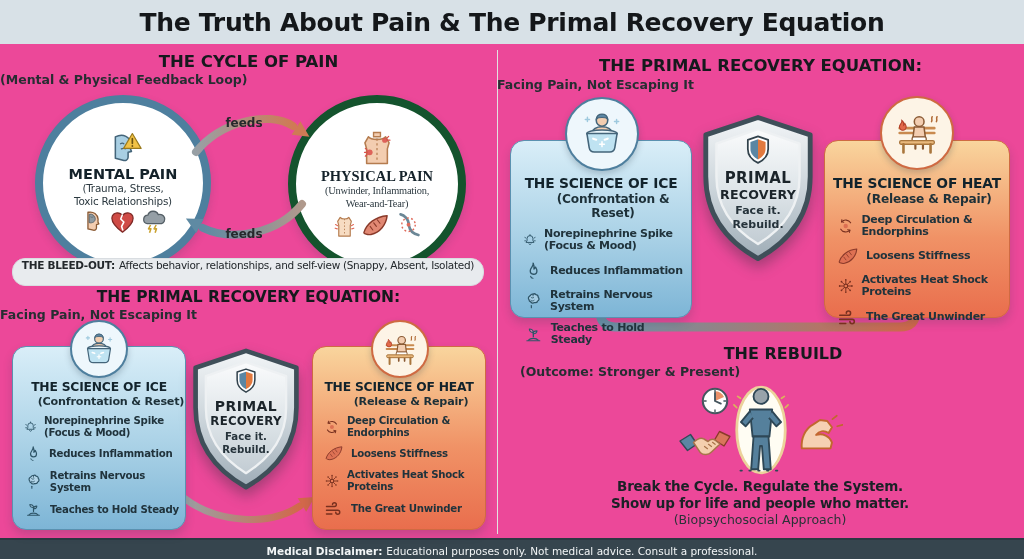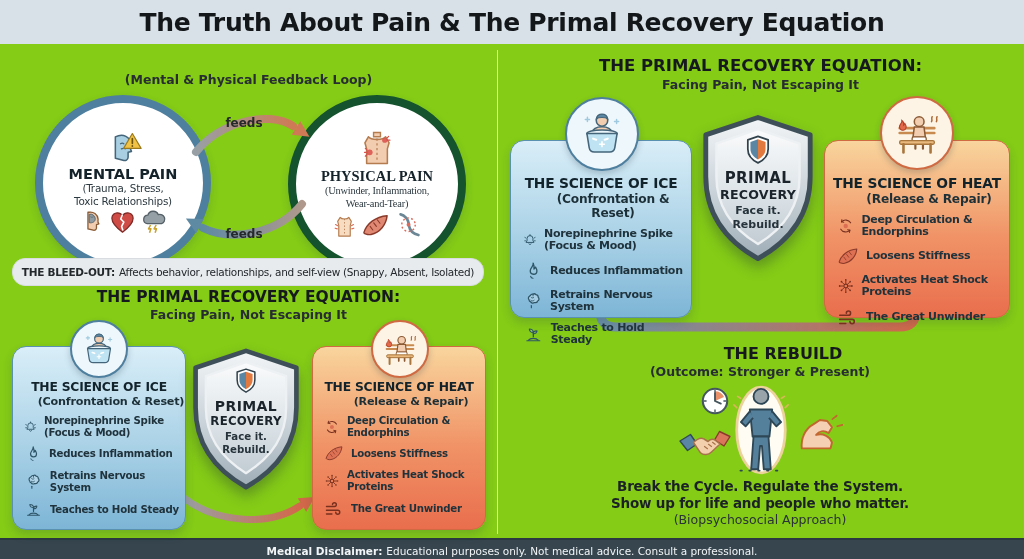--- a/index.html
+++ b/index.html
@@ -1,35 +1,35 @@
 <!DOCTYPE html>
 <html><head>
 <meta charset="utf-8">
 <style>
   html,body{margin:0;padding:0;background:#888;}
-  .stage{position:relative;width:1024px;height:559px;background:#84cc16;overflow:hidden;
+  .stage{position:relative;width:1024px;height:559px;background:#ec4899;overflow:hidden;
          font-family:"DejaVu Sans","Liberation Sans",sans-serif;color:#1c262c;}
   .abs{position:absolute;}
   
   .hdr{top:0;left:0;width:1024px;height:44px;background:#d8e1e7;display:flex;align-items:center;justify-content:center;}
   .hdr h1{margin:0;font-size:25px;font-weight:800;letter-spacing:-.3px;color:#14171a;}
   .divider{left:497px;top:50px;height:484px;width:1px;background:#e2e2e0;}
   
   .sec-t{font-weight:800;text-align:center;color:#16191d;}
-  .sec-s{font-weight:600;text-align:center;color:#272d32;}
+  .sec-s{font-weight:600;color:#272d32;}
   
   .circle{border-radius:50%;background:#fff;display:flex;flex-direction:column;align-items:center;justify-content:center;
           box-shadow:0 4px 8px rgba(40,60,75,.18);text-align:center;}
   .circle .t{font-size:14.5px;font-weight:800;color:#14222a;margin-top:1px;}
   .circle .s{font-size:10.4px;line-height:1.22;font-weight:500;color:#2c3940;letter-spacing:-.2px;}
   .icorow{display:flex;align-items:center;gap:5px;margin-top:2px;}
   .feeds{font-size:12px;font-weight:700;color:#26292c;text-align:center;width:64px;}
   
   .bleed{left:12px;top:258px;width:470px;height:26px;border-radius:13px;background:#e8ebee;border:1px solid #d9dde1;
-         display:flex;align-items:center;justify-content:center;font-size:10.5px;letter-spacing:-.3px;color:#23282c;white-space:nowrap;}
+         display:flex;justify-content:center;font-size:10.5px;letter-spacing:-.3px;color:#23282c;white-space:nowrap;}
   .bleed .b{font-weight:800;margin-right:4px;}
   
   .card{position:absolute;border-radius:14px;box-shadow:0 5px 10px rgba(40,60,75,.2);z-index:2;}
   .card.ice{background:linear-gradient(180deg,#d9eef8 0%,#a9d1e6 55%,#7db5d6 100%);border:1.5px solid #5b91b0;}
   .card.heat{background:linear-gradient(180deg,#f9d59d 0%,#f09266 55%,#e96e4d 100%);border:1.5px solid #cf6a42;}
   .badge{position:absolute;border-radius:50%;display:flex;align-items:center;justify-content:center;
          box-shadow:0 3px 6px rgba(40,60,75,.25);z-index:3;background:#eef7fc;}
   .badge.ice{border:2.5px solid #4e7f9e;}
   .badge.heat{border:2.5px solid #cf6a42;background:#fdf4e6;}
   .card-title{font-weight:800;text-align:center;color:#12232c;letter-spacing:-.2px;}
@@ -273,20 +273,21 @@
 </svg>
 
 <div class="stage">
 
   <div class="abs hdr">
     <h1>The Truth About Pain &amp; The Primal Recovery Equation</h1>
   </div>
 
   <div class="abs divider"></div>
 
+  <div class="abs sec-t" style="left:0;top:52px;width:497px;font-size:16.5px;">THE CYCLE OF PAIN</div>
   <div class="abs sec-s" style="left:0;top:72px;width:497px;font-size:12.5px;">(Mental &amp; Physical Feedback Loop)</div>
 
   <div class="abs circle" style="left:35px;top:95px;width:160px;height:160px;border:8px solid #4e7f9e;">
     <svg width="40" height="34">
         <use href="#sym-headwarn"></use>
       </svg>
     <div class="t">MENTAL PAIN</div>
     <div class="s">
       <div>(Trauma, Stress,</div>
       <div>Toxic Relationships)</div>

